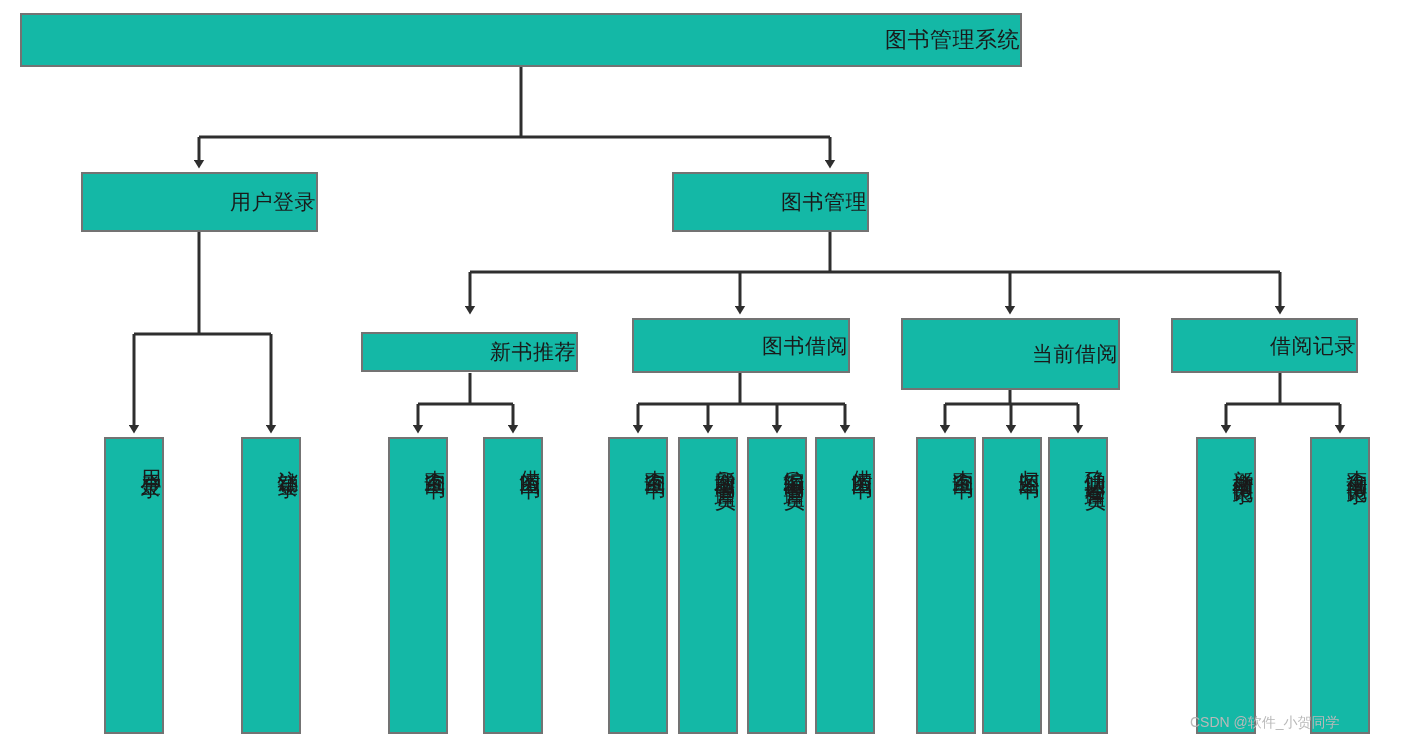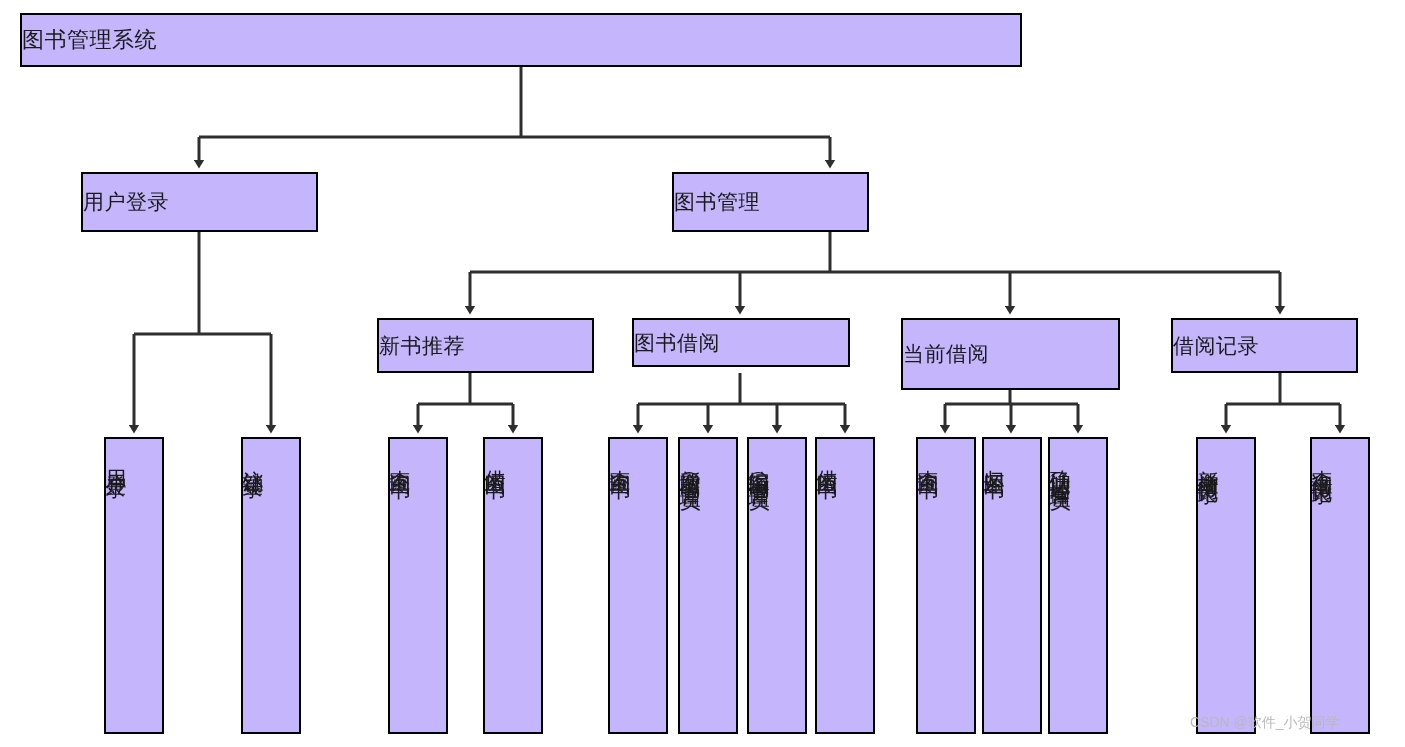--- a/index.html
+++ b/index.html
@@ -18,25 +18,25 @@
   #connectors {
     position: absolute;
     left: 0;
     top: 0;
     width: 1405px;
     height: 747px;
   }
   .node {
     position: absolute;
     box-sizing: border-box;
-    border: 2px solid #000000;
-    background: #c4b5fd;
+    border: 2px solid #737373;
+    background: #14b8a6;
     display: flex;
     align-items: center;
-    justify-content: flex-start;
+    justify-content: flex-end;
     color: #1a1a1a;
     z-index: 2;
   }
   .node .label {
     display: block;
     line-height: 1.12;
     letter-spacing: 0.5px;
   }
   .node.horiz .label {
     font-size: 21px;
@@ -127,24 +127,24 @@
     <span class="label">图书管理系统</span>
   </div>
 
   <div class="node horiz" style="left:81px; top:172px; width:237px; height:60px;">
     <span class="label">用户登录</span>
   </div>
   <div class="node horiz" style="left:672px; top:172px; width:197px; height:60px;">
     <span class="label">图书管理</span>
   </div>
 
-  <div class="node horiz" style="left:361px; top:318px; width:217px; height:55px;margin-left:16px;">
+  <div class="node horiz" style="left:361px; top:332px; width:217px; height:40px;">
     <span class="label">新书推荐</span>
   </div>
-  <div class="node horiz" style="left:632px; top:318px; width:218px; height:49px;">
+  <div class="node horiz" style="left:632px; top:318px; width:218px; height:55px;">
     <span class="label">图书借阅</span>
   </div>
   <div class="node horiz" style="left:901px; top:318px; width:219px; height:72px;">
     <span class="label">当前借阅</span>
   </div>
   <div class="node horiz" style="left:1171px; top:318px; width:187px; height:55px;">
     <span class="label">借阅记录</span>
   </div>
 
   <div class="node vert" style="left:104px; top:437px; width:60px; height:297px;">

